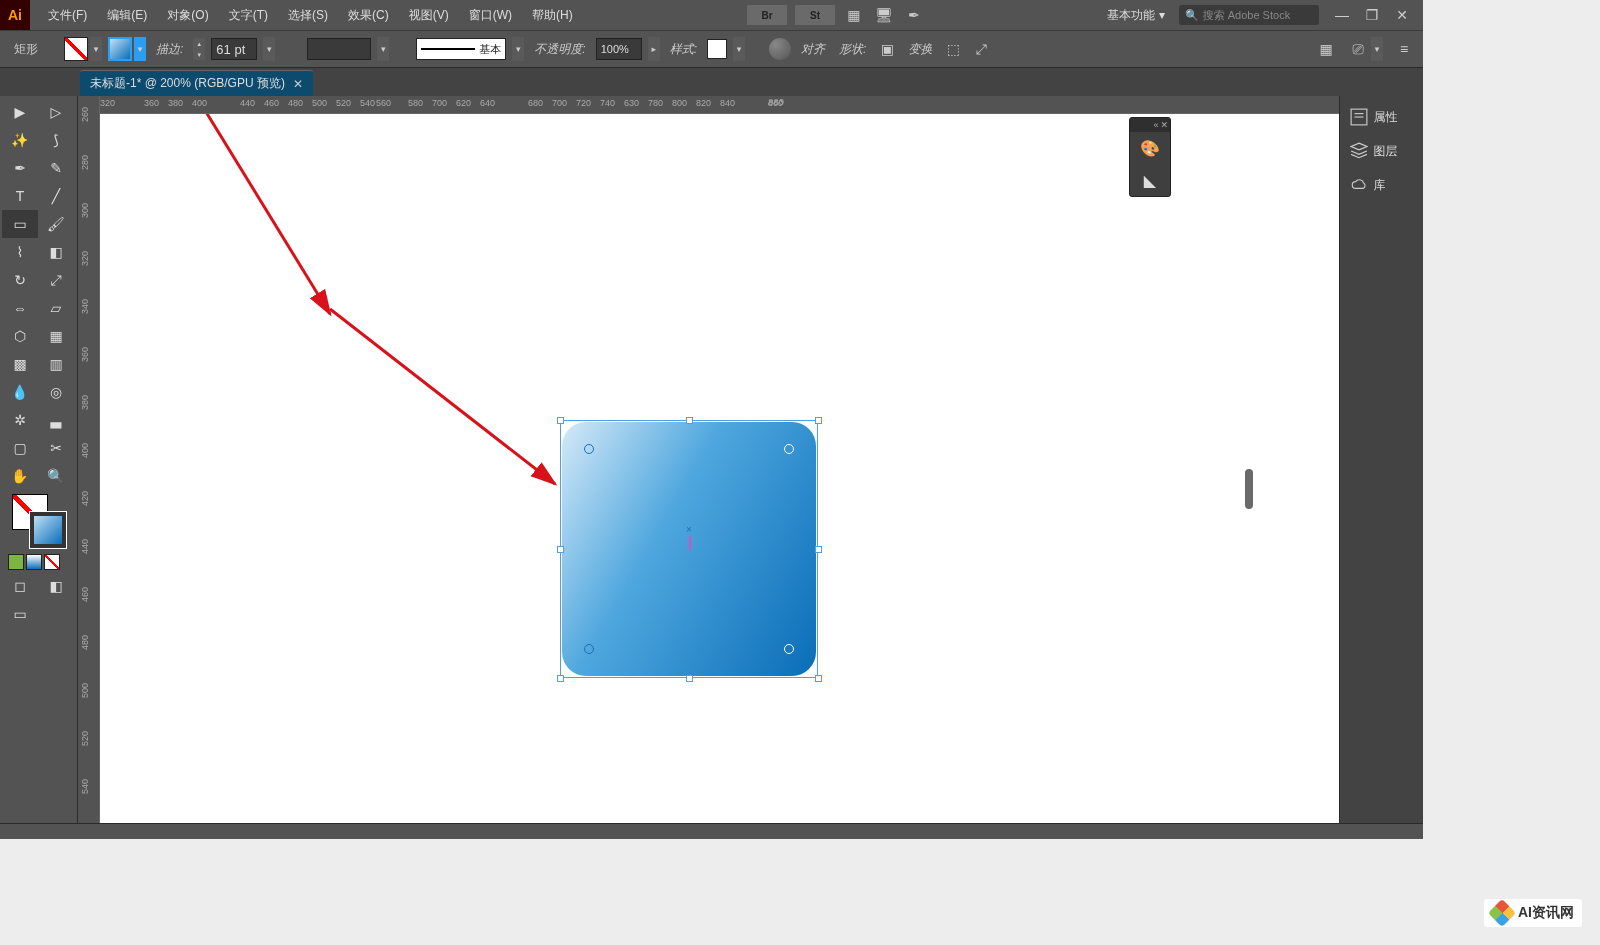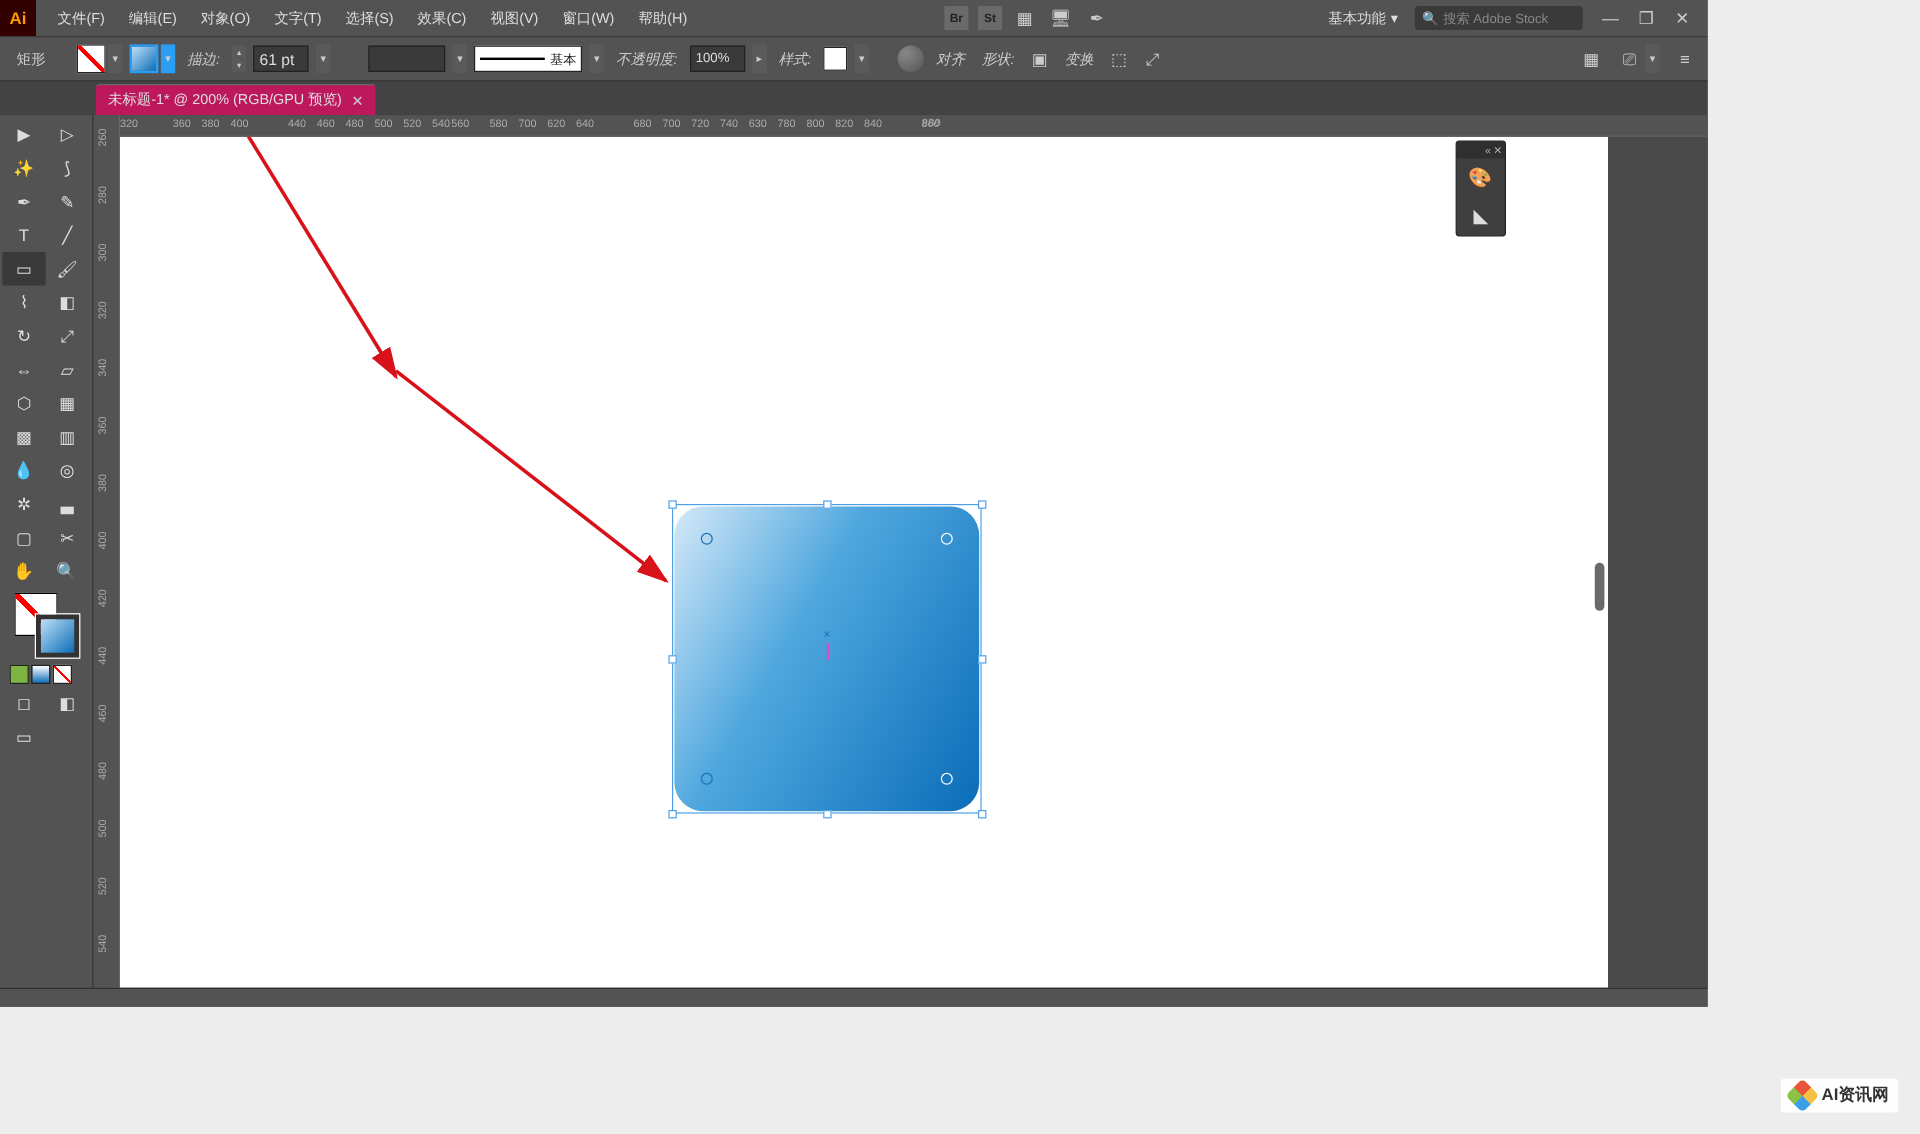--- a/index.html
+++ b/index.html
@@ -4,52 +4,52 @@
 <style>
 * { margin:0; padding:0; box-sizing:border-box; font-family:"Microsoft YaHei",Arial,sans-serif; user-select:none; }
 body { background:#ededed; width:1600px; height:945px; overflow:hidden; position:relative; }
 .app { width:1423px; height:839px; background:#4a4a4a; position:relative; }
 
 
 .menubar { height:30px; background:#535353; display:flex; align-items:center; color:#ddd; font-size:12px; }
 .logo-ai { width:30px; height:30px; background:#330000; color:#ff9a00; font-weight:bold; font-size:14px; display:flex; align-items:center; justify-content:center; margin-right:8px;}
 .menu-item { padding:0 10px; height:30px; display:flex; align-items:center; cursor:default; }
 .menubar-right { margin-left:auto; display:flex; align-items:center; gap:8px; padding-right:6px;}
-.mr-btn { width:20px; height:20px; background:#6a6a6a; display:flex; align-items:center; justify-content:center; font-size:10px; color:#222; font-weight:bold;}
+.mr-btn { width:40px; height:20px; background:#6a6a6a; display:flex; align-items:center; justify-content:center; font-size:10px; color:#222; font-weight:bold;}
 .workspace-dd { display:flex; align-items:center; gap:4px; color:#ddd; font-size:12px; padding:0 6px;}
 .search-box { width:140px; height:20px; background:#3a3a3a; border-radius:3px; display:flex; align-items:center; padding:0 6px; color:#888; font-size:11px; gap:4px;}
 .win-btns { display:flex; gap:0;}
 .win-btn { width:30px; height:22px; display:flex; align-items:center; justify-content:center; color:#ccc; font-size:14px;}
 
 
 .ctrlbar { height:38px; background:#535353; border-top:1px solid #3a3a3a; border-bottom:1px solid #2a2a2a; display:flex; align-items:center; padding:0 8px; color:#ccc; font-size:12px; gap:6px;}
 .shape-label { min-width:50px; padding:0 6px;}
 .swatch { width:24px; height:24px; border:1px solid #222; display:inline-block; position:relative;}
 .swatch.nofill { background:#fff;}
 .swatch.nofill::after { content:""; position:absolute; left:0; top:0; right:0; bottom:0; background:linear-gradient(to top right, transparent 45%, red 45%, red 55%, transparent 55%);}
 .swatch.grad { background:linear-gradient(135deg,#bfe0f7,#0a6db8);}
 .dd-caret { width:12px; height:24px; display:flex; align-items:center; justify-content:center; font-size:9px; color:#ccc; background:#5a5a5a;}
 .dd-caret.active { background:#2a9df4;}
 .ctrl-group { display:flex; align-items:center; gap:2px;}
 .ctrl-label { padding:0 4px;font-style:italic;}
 .num-input { width:46px; height:22px; background:#3a3a3a; border:1px solid #222; color:#ddd; font-size:13px; padding:0 4px; display:flex; align-items:center;}
 .stepper { display:flex; flex-direction:column; height:22px;}
 .stepper span { width:12px; height:11px; background:#5a5a5a; font-size:7px; display:flex; align-items:center; justify-content:center; color:#ccc;}
 .wide-dd { width:64px; height:22px; background:#3a3a3a; border:1px solid #222;}
-.stroke-dd { width:90px; height:22px; background:#fff; border:1px solid #222; display:flex; align-items:center; justify-content:flex-end; padding:0 4px; font-size:11px; color:#222; gap:4px;}
+.stroke-dd { width:90px; height:22px; background:#fff; border:1px solid #222; display:flex; align-items:center; justify-content:flex-end; padding:0 4px; font-size:11px; color:#222; gap:4px;margin-left:21px;}
 .stroke-dd .line { flex:1; height:2px; background:#000;}
 .opacity-box { width:46px; height:22px; background:#3a3a3a; border:1px solid #222; color:#ddd; font-size:11px; padding:0 4px; display:flex; align-items:center;}
 .sq-swatch { width:20px; height:20px; background:#fff; border:1px solid #222;}
 .round-icon { width:22px; height:22px; border-radius:50%; background:radial-gradient(circle at 30% 30%, #888,#555); }
 .simple-icon { width:22px; height:22px; display:flex; align-items:center; justify-content:center; font-size:14px; color:#ccc;}
 .ctrlbar-right { margin-left:auto; display:flex; align-items:center; gap:10px;}
 
 
 .tabbar { height:28px; background:#434343; display:flex; align-items:flex-end; padding-left:80px;}
-.doc-tab { height:26px; background:#be185d; border-top:1px solid #666; padding:0 10px; display:flex; align-items:center; color:#ddd; font-size:12px; gap:8px; border-radius:3px 3px 0 0;}
+.doc-tab { height:26px; background:#0c4a6e; border-top:1px solid #666; padding:0 10px; display:flex; align-items:center; color:#ddd; font-size:12px; gap:8px; border-radius:3px 3px 0 0;}
 .doc-tab .close { font-size:12px; color:#ccc;}
 
 
 .mainrow { display:flex; height:calc(839px - 30px - 38px - 28px - 16px); position:relative;}
 .toolbox { width:78px; background:#535353; border-right:1px solid #2a2a2a; display:flex; flex-direction:column; padding:2px; gap:0;}
 .tool-row { display:flex; height:28px;}
 .tool-btn { width:36px; height:28px; display:flex; align-items:center; justify-content:center; color:#ddd; font-size:14px; }
 .tool-btn.active { background:#3a3a3a;}
 .fill-stroke { position:relative; width:54px; height:54px; margin:4px auto;}
 .fs-fill { position:absolute; left:0; top:0; width:36px; height:36px; background:#fff; border:1px solid #000;}
@@ -365,20 +365,42 @@
                 <span>✕</span>
               </div>
             <div class="fp-item">🎨</div>
             <div class="fp-item">◣</div>
           </div>
 
           <div class="vscroll-hint" style="right:86px;"></div>
         </div>
       </div>
 
+      <div class="right-strip">
+        <div class="right-tab">
+          <svg viewBox="0 0 16 16" fill="#ccc">
+              <rect x="1" y="1" width="14" height="14" stroke="#ccc" fill="none"></rect>
+              <line x1="4" y1="5" x2="12" y2="5" stroke="#ccc"></line>
+              <line x1="4" y1="8" x2="12" y2="8" stroke="#ccc"></line>
+            </svg>
+          <span>属性</span>
+        </div>
+        <div class="right-tab">
+          <svg viewBox="0 0 16 16">
+              <path d="M8 1l7 3-7 3-7-3z M1 8l7 3 7-3 M1 11l7 3 7-3" fill="none" stroke="#ccc"></path>
+            </svg>
+          <span>图层</span>
+        </div>
+        <div class="right-tab">
+          <svg viewBox="0 0 16 16">
+              <path d="M5 11a3 3 0 010-6 4 4 0 017 1 3 3 0 010 5z" fill="none" stroke="#ccc"></path>
+            </svg>
+          <span>库</span>
+        </div>
+      </div>
     </div>
 
   </div>
 
   <div class="statusbar"></div>
 </div>
 
 <div class="watermark">
   <div class="wl"></div>
   <span>AI资讯网</span>

